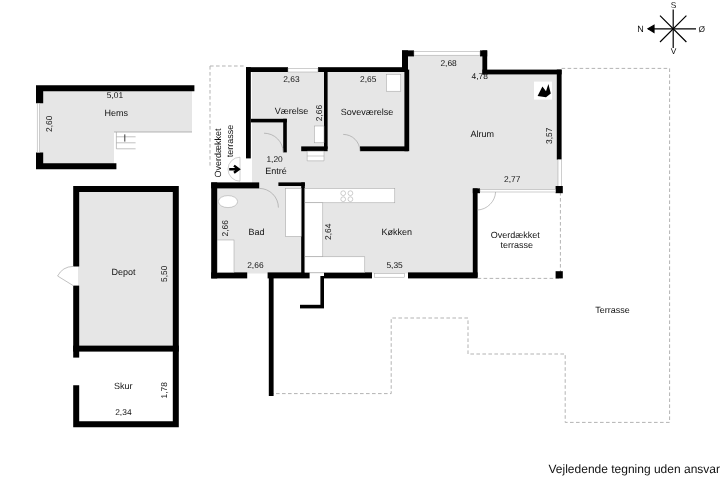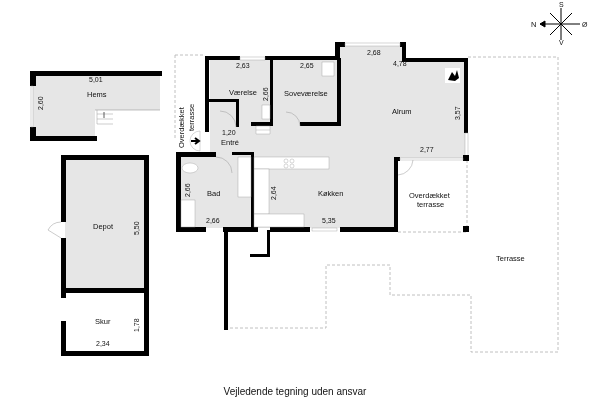--- a/index.html
+++ b/index.html
@@ -1,21 +1,21 @@
 <!DOCTYPE html>
 <html><head>
 <meta charset="utf-8">
 <style>
   html, body { margin:0; padding:0; background:#ffffff; }
   body { width:600px; height:400px; position:relative; overflow:hidden;
          font-family:"Liberation Sans", sans-serif; color:#111; }
   svg { position:absolute; left:0; top:0; }
   .lbl { font-family:"Liberation Sans", sans-serif; font-size:7.5px; fill:#111; }
   .dim { font-family:"Liberation Sans", sans-serif; font-size:7px; fill:#111; }
-  .caption { position:absolute; left:0; width:600px; top:386px; text-align:center;
+  .caption { position:absolute; left:0; width:600px; top:386px; text-align:right;
              font-size:10px; color:#111; }
   .caption span { margin-left:-10px; }
 </style>
 </head>
 <body>
 
 <svg width="600" height="400" viewBox="0 0 600 400">
 
   <g fill="none" stroke="#b0b0b0" stroke-width="0.8" stroke-dasharray="3,2">
     <path d="M175 55 L175 140"></path>

